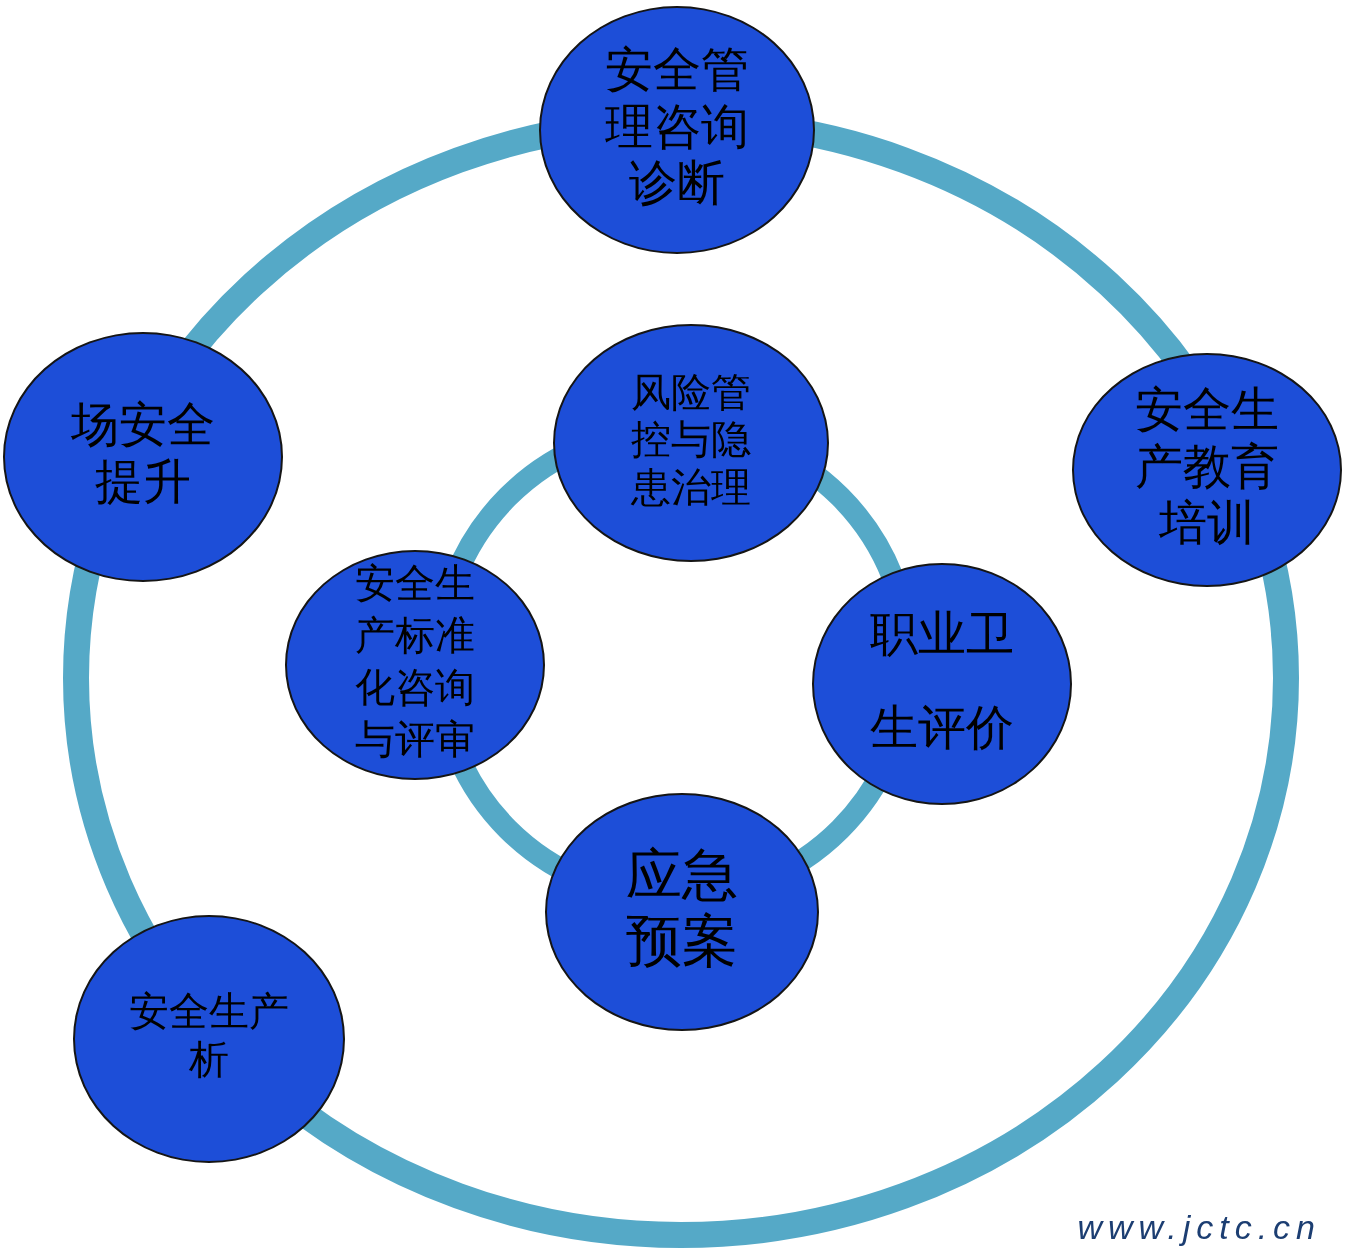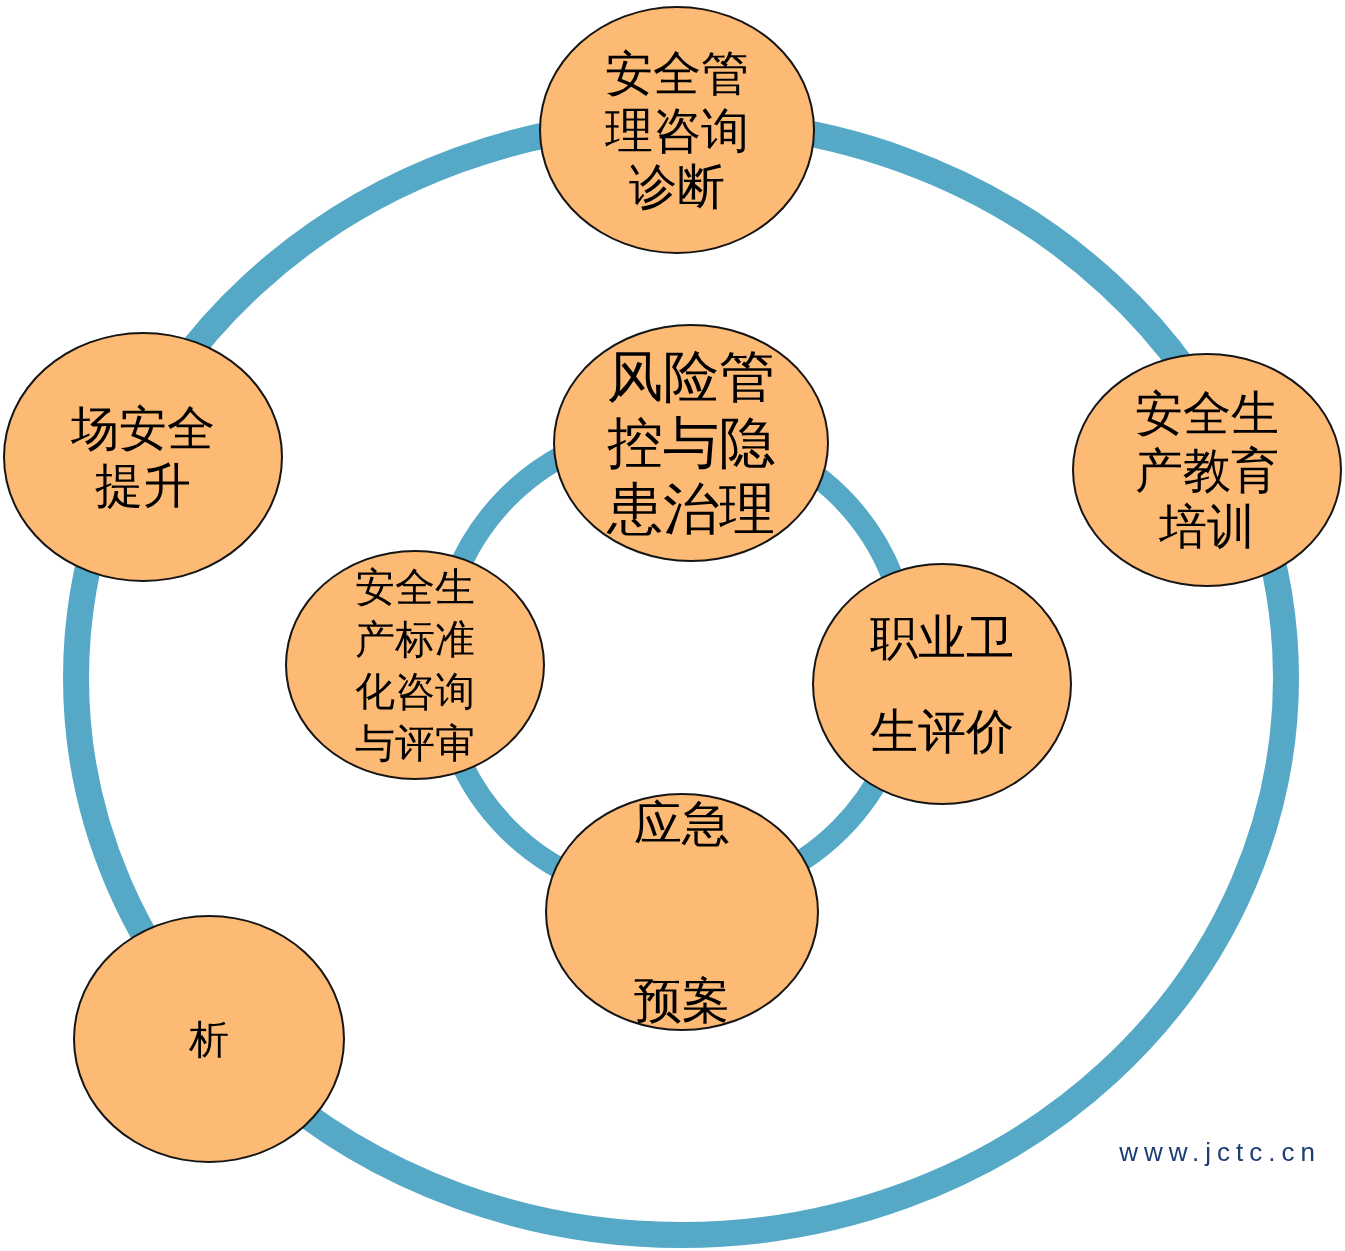--- a/index.html
+++ b/index.html
@@ -17,55 +17,57 @@
   }
   .rings-svg {
     position: absolute;
     left: 0;
     top: 0;
     width: 1345px;
     height: 1251px;
   }
   .node {
     position: absolute;
-    background: #fdba74;
+    background: #1d4ed8;
     border: 2px solid #151515;
     border-radius: 50%;
     display: flex;
     flex-direction: column;
     align-items: center;
     justify-content: center;
     text-align: center;
     color: #000000;
     box-sizing: border-box;
     line-height: 1.18;
+    font-family: Liberation Mono, monospace;
   }
   .node .ln { white-space: nowrap; }
 
   
   .n-top          { left: 539px;  top: 6px;    width: 276px; height: 248px; font-size: 48px; }
   .n-left         { left: 3px;    top: 332px;  width: 280px; height: 250px; font-size: 48px; }
   .n-right        { left: 1072px; top: 353px;  width: 270px; height: 234px; font-size: 48px; }
   .n-bottom-left  { left: 73px;   top: 915px;  width: 272px; height: 248px; font-size: 40px; line-height: 1.2; }
   .n-bottom-right { left: 1010px; top: 906px;  width: 268px; height: 236px; font-size: 46px; line-height: 1.25; }
 
   
-  .n-inner-top    { left: 553px;  top: 324px;  width: 276px; height: 238px; font-size: 56px; justify-content: center; }
+  .n-inner-top    { left: 553px;  top: 324px;  width: 276px; height: 238px; font-size: 40px; justify-content: center; }
   .n-inner-left   { left: 285px;  top: 550px;  width: 260px; height: 230px; font-size: 40px; line-height: 1.3; }
   .n-inner-right  { left: 812px;  top: 563px;  width: 260px; height: 242px; font-size: 48px; gap: 37px; }
-  .n-inner-bottom { left: 545px;  top: 793px;  width: 274px; height: 238px; font-size: 48px; justify-content: space-between; }
+  .n-inner-bottom { left: 545px;  top: 793px;  width: 274px; height: 238px; font-size: 56px; }
 
   .watermark {
     position: absolute;
     right: 24px;
-    top: 1137px;
+    top: 1208px;
     font-family: "Liberation Sans", "DejaVu Sans", sans-serif;
-    font-size: 26px;
+    font-size: 34px;
     letter-spacing: 6px;
     color: #1c3e72;
+    font-style: italic;
   }
 </style>
 </head>
 <body>
 
 <div class="canvas">
 
   <svg class="rings-svg" viewBox="0 0 1345 1251" xmlns="http://www.w3.org/2000/svg">
     <ellipse cx="681" cy="678" rx="605" ry="557" fill="none" stroke-width="26" stroke="#55a9c7"></ellipse>
     <circle cx="674" cy="663" r="235" fill="none" stroke-width="22" stroke="#55a9c7"></circle>
@@ -105,19 +107,20 @@
     <div class="ln">职业卫</div>
     <div class="ln">生评价</div>
   </div>
 
   <div class="node n-inner-bottom">
     <div class="ln">应急</div>
     <div class="ln">预案</div>
   </div>
 
   <div class="node n-bottom-left">
+    <div class="ln">安全生产</div>
     <div class="ln">析</div>
   </div>
 
 
   <div class="watermark">www.jctc.cn</div>
 
 </div>
 
 </body></html>

